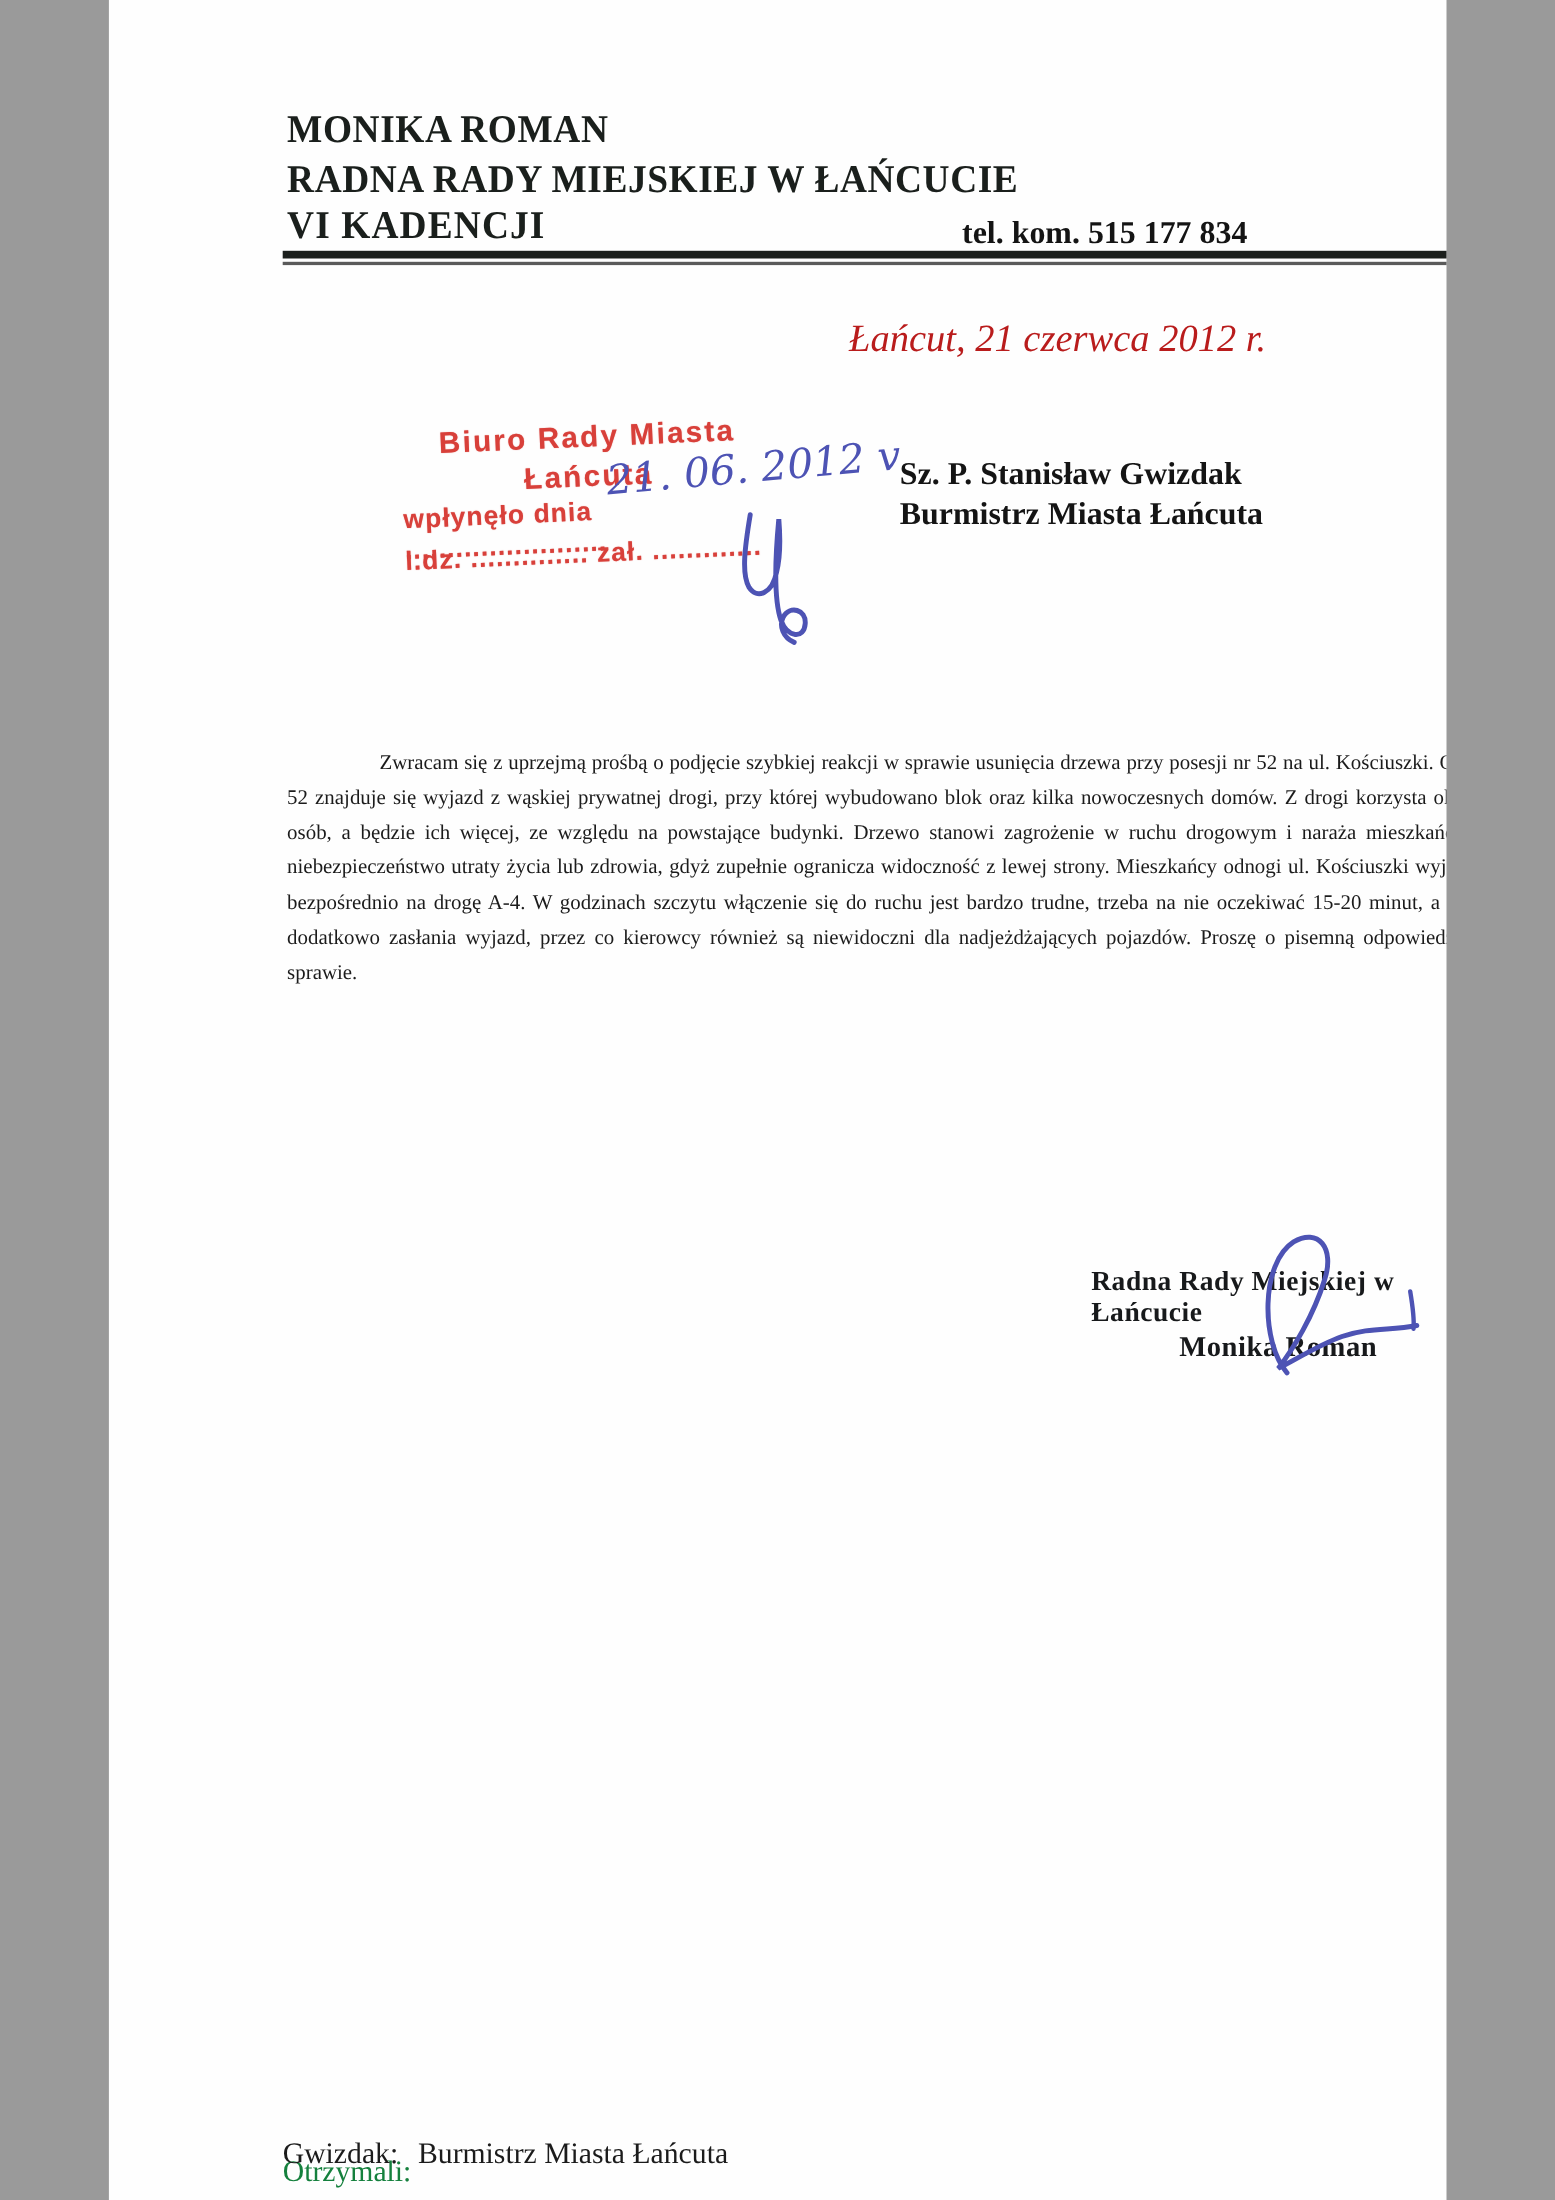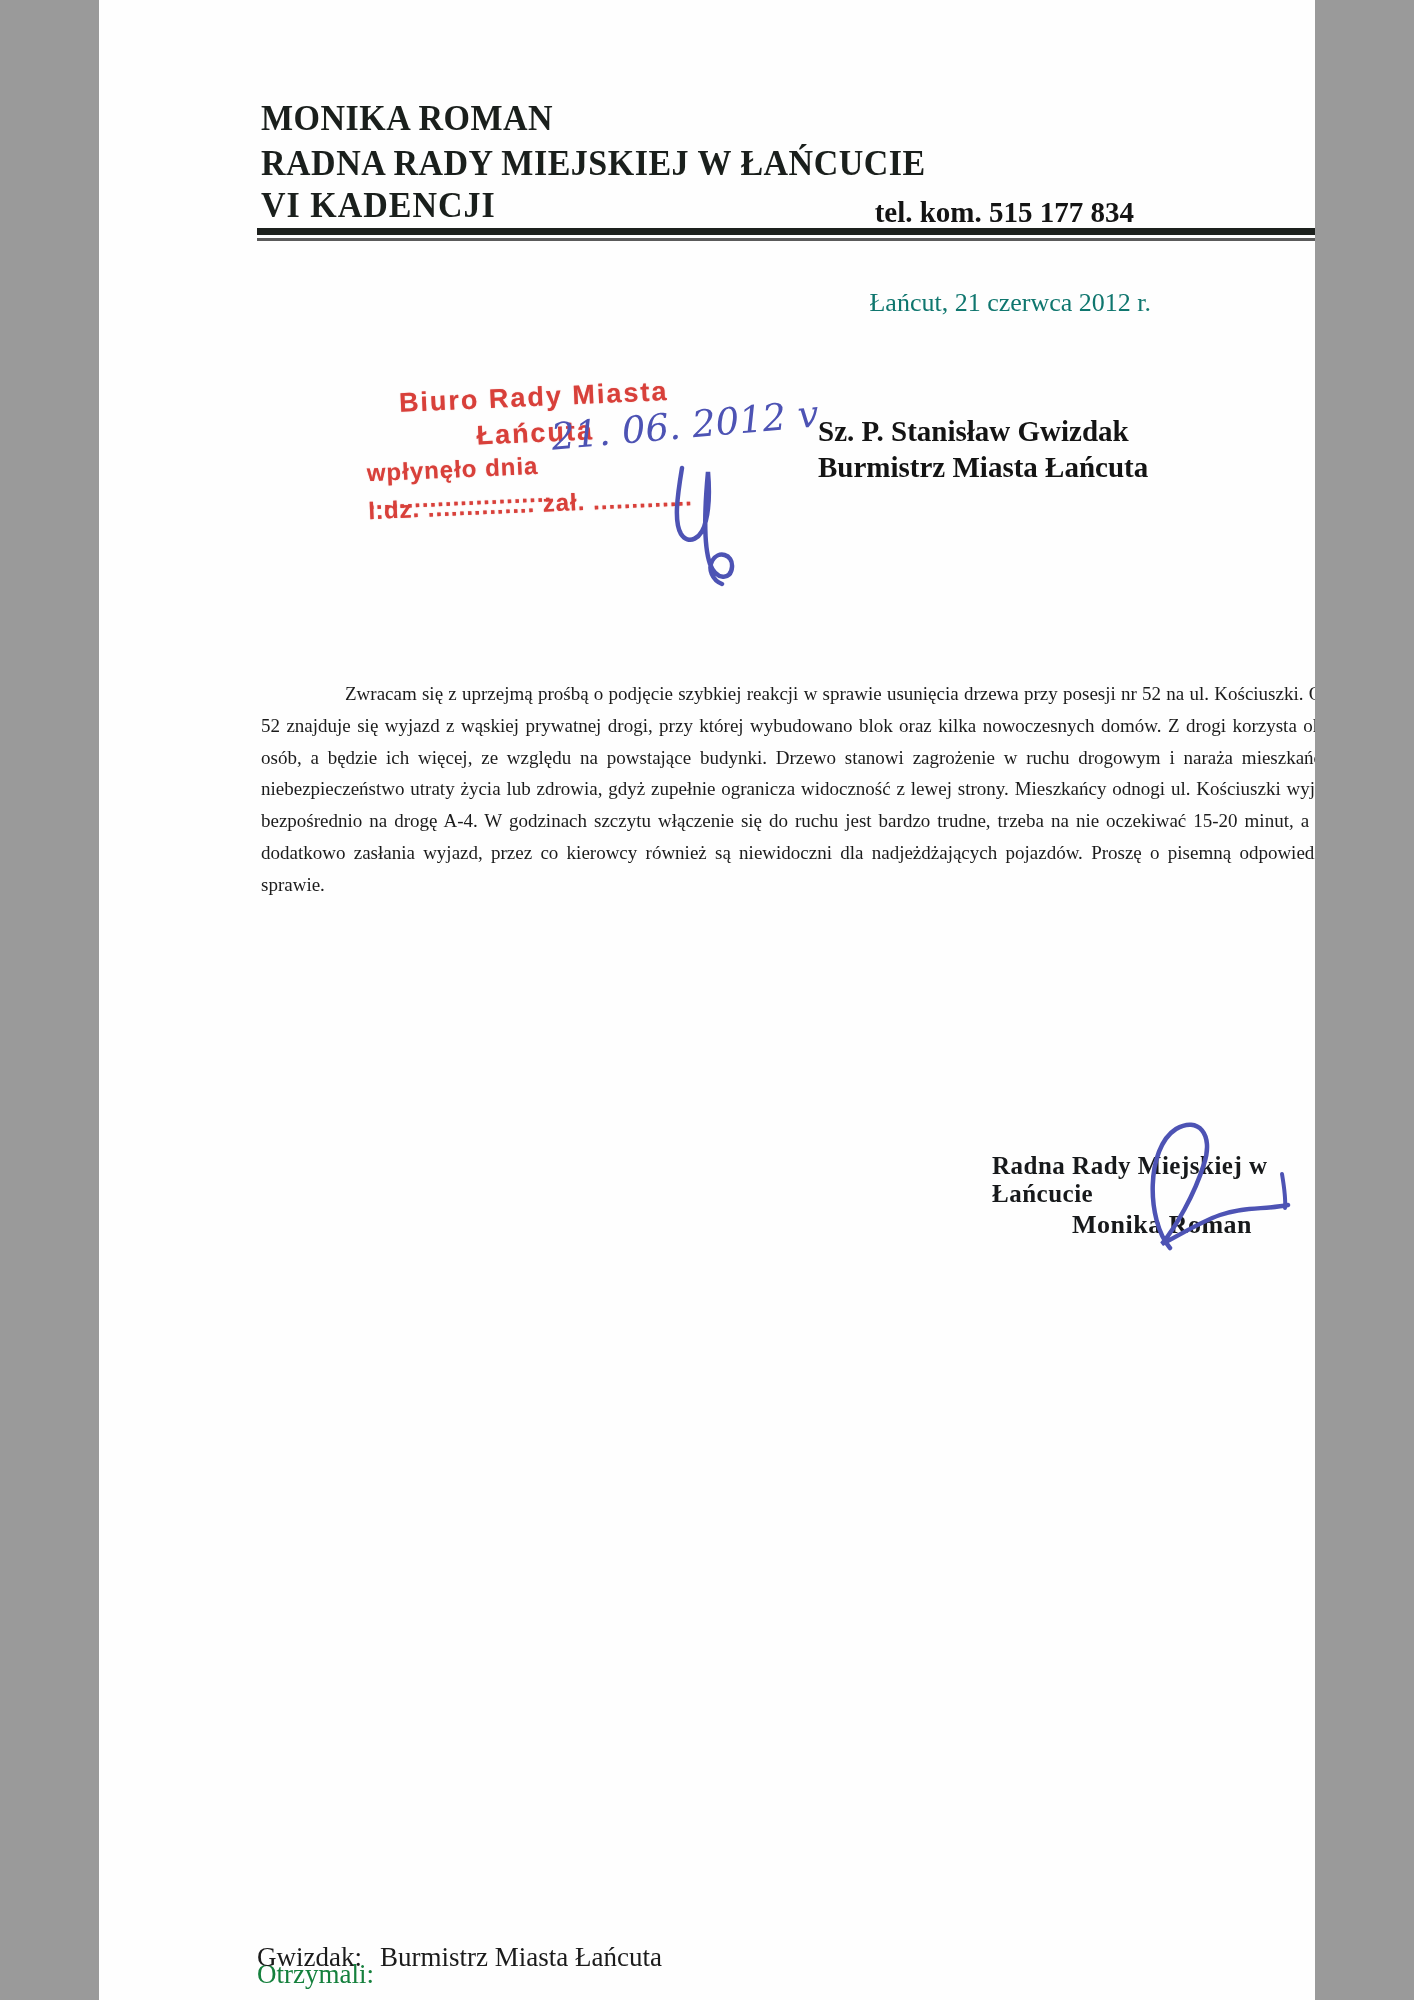--- a/index.html
+++ b/index.html
@@ -36,21 +36,21 @@
     position:absolute;left:158px;top:228px;width:1090px;height:7px;
     background:#1c201d;
   }
   .rule-thin{
     position:absolute;left:158px;top:238px;width:1090px;height:3px;
     background:#5a5a5a;
   }
   
   .date-line{
     position:absolute;right:164px;top:288px;
-    font-size:26px;color:#0f766e;
+    font-size:35px;color:#b91c1c;font-style:italic;
   }
   
   .stamp{
     position:absolute;left:258px;top:382px;width:352px;
     transform:rotate(-2.5deg);
     color:#d8403a;
     font-family:"Liberation Sans", sans-serif;
     font-weight:bold;
     text-shadow:0 0 1px rgba(216,64,58,.55);
   }

